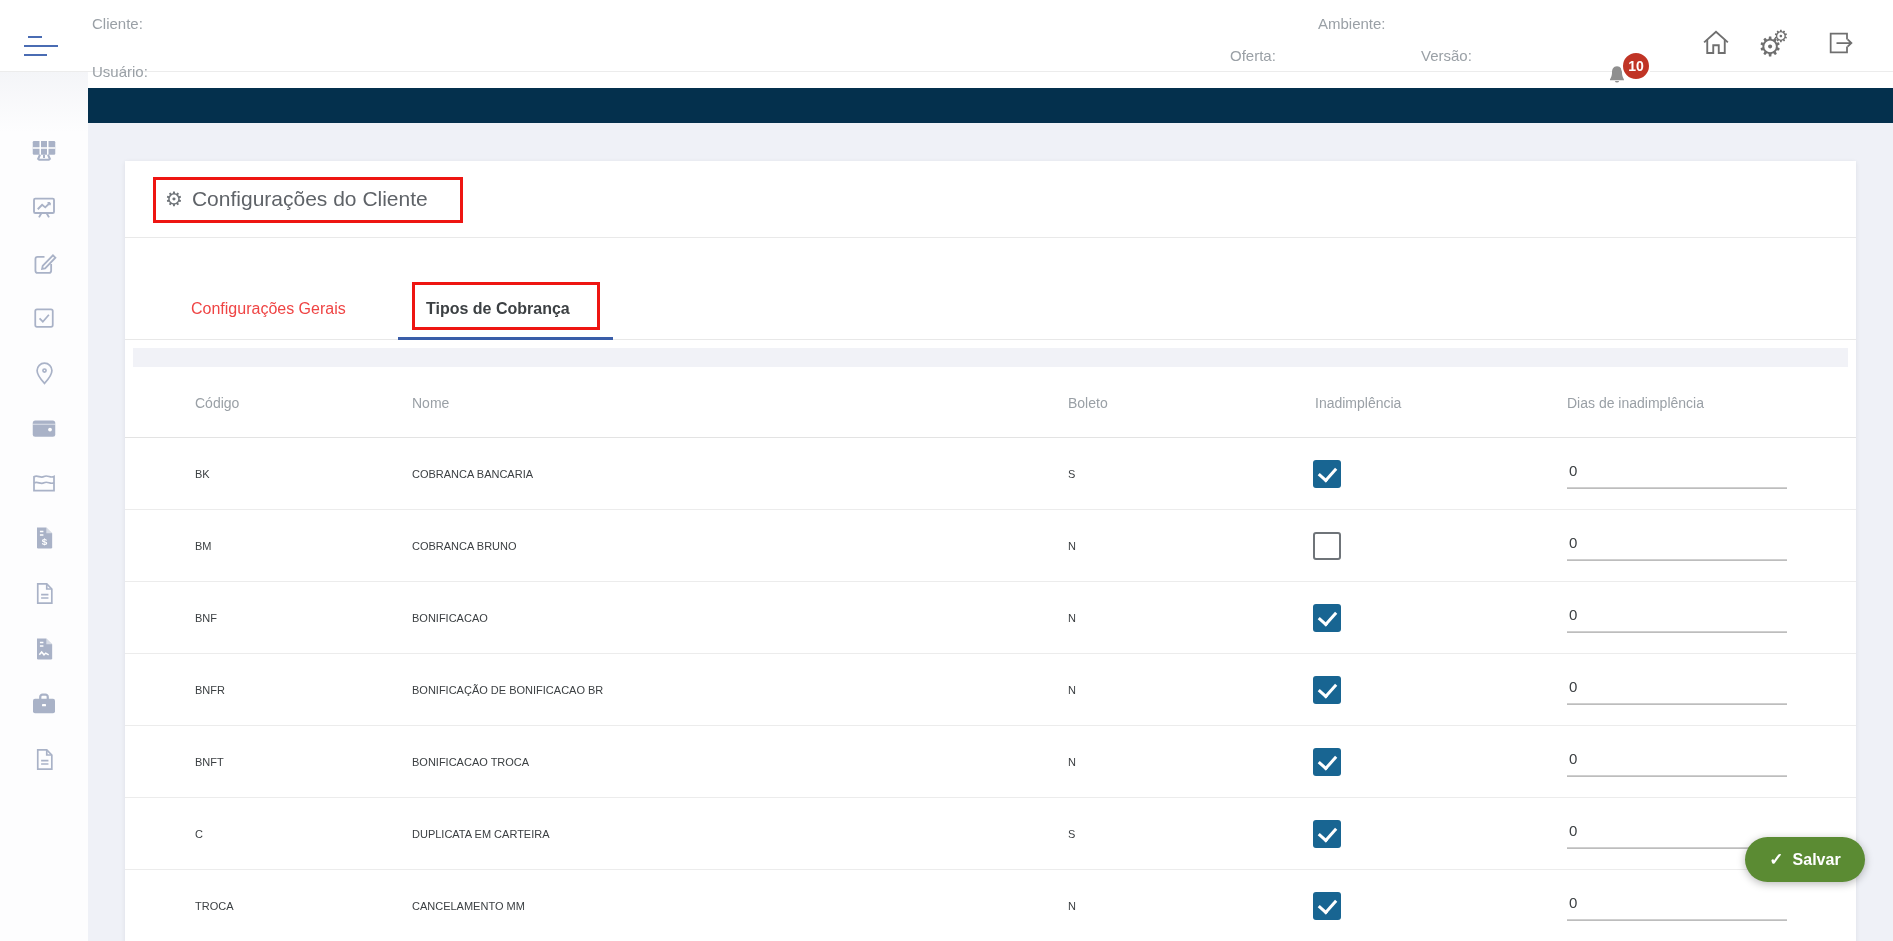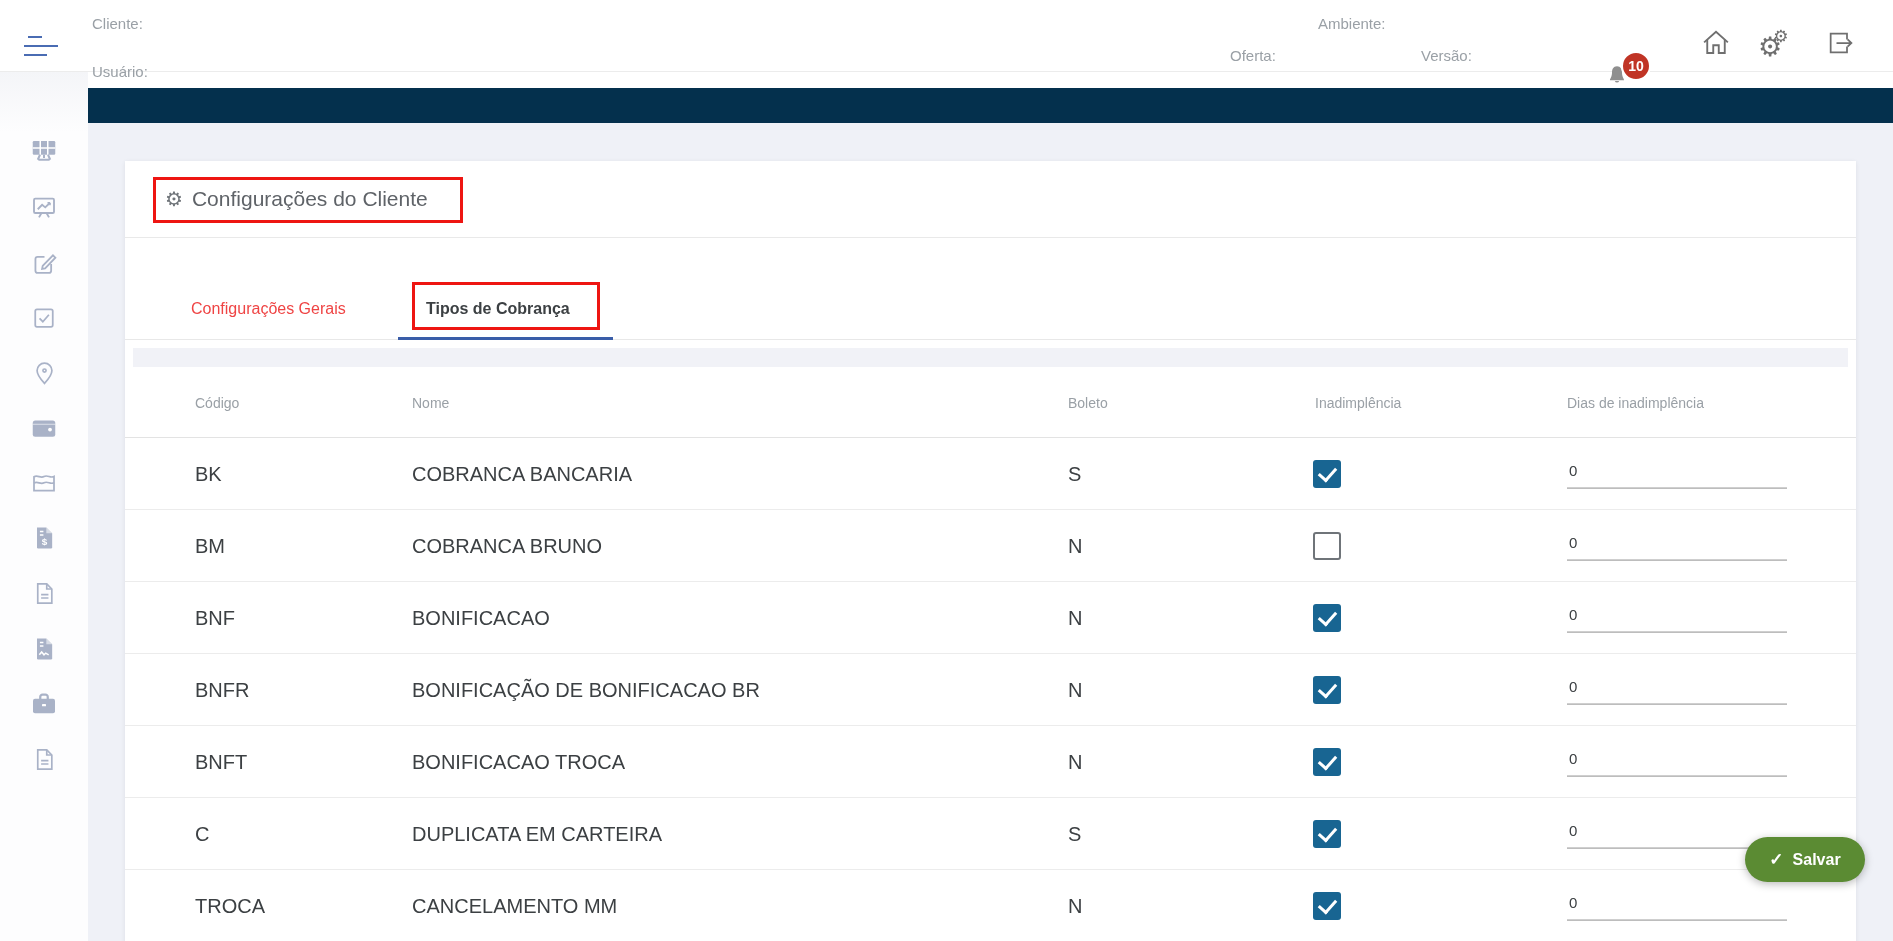--- a/index.html
+++ b/index.html
@@ -62,21 +62,21 @@
   .gray-strip   { position:absolute; left:8px; right:8px; top:187px; height:19px; background:#f1f2f7; }
 
   
   .thead { position:absolute; left:0; top:234px; width:100%; font-size:14px; color:#9aa0a6; }
   .thead span { position:absolute; white-space:nowrap; }
   .h-codigo { left:70px; } .h-nome { left:287px; } .h-boleto { left:943px; }
   .h-inad { left:1190px; } .h-dias { left:1442px; }
 
   .tbody { position:absolute; left:0; top:276px; width:100%; border-top:1px solid #e3e3e3; }
   .t-row { position:relative; height:72px; border-bottom:1px solid #ececec; }
-  .cell { position:absolute; top:50%; transform:translateY(-50%); font-size:20px; color:#3c4043; white-space:nowrap; }
+  .cell { position:absolute; top:50%; transform:translateY(-50%); font-size:11px; color:#3c4043; white-space:nowrap; }
   .c-codigo { left:70px; } .c-nome { left:287px; } .c-boleto { left:943px; }
   .checkbox { position:absolute; left:1188px; top:50%; transform:translateY(-50%);
               width:28px; height:28px; border-radius:3px; cursor:pointer; }
   .checkbox.checked { background:#186592; }
   .checkbox.checked::after { content:""; position:absolute; left:9px; top:4px; width:8px; height:14px;
               border-right:3px solid #fff; border-bottom:3px solid #fff; transform:rotate(42deg); }
   .checkbox.unchecked { background:#fff; border:2px solid #6f7479; }
   .dias-wrap { position:absolute; left:1442px; top:50%; transform:translateY(-46%); width:220px; }
   .dias-input { width:100%; border:none; border-bottom:1px solid #8e8e8e; background:transparent;
                 font-family:"Liberation Sans", sans-serif; font-size:15px; color:#3c4043;

